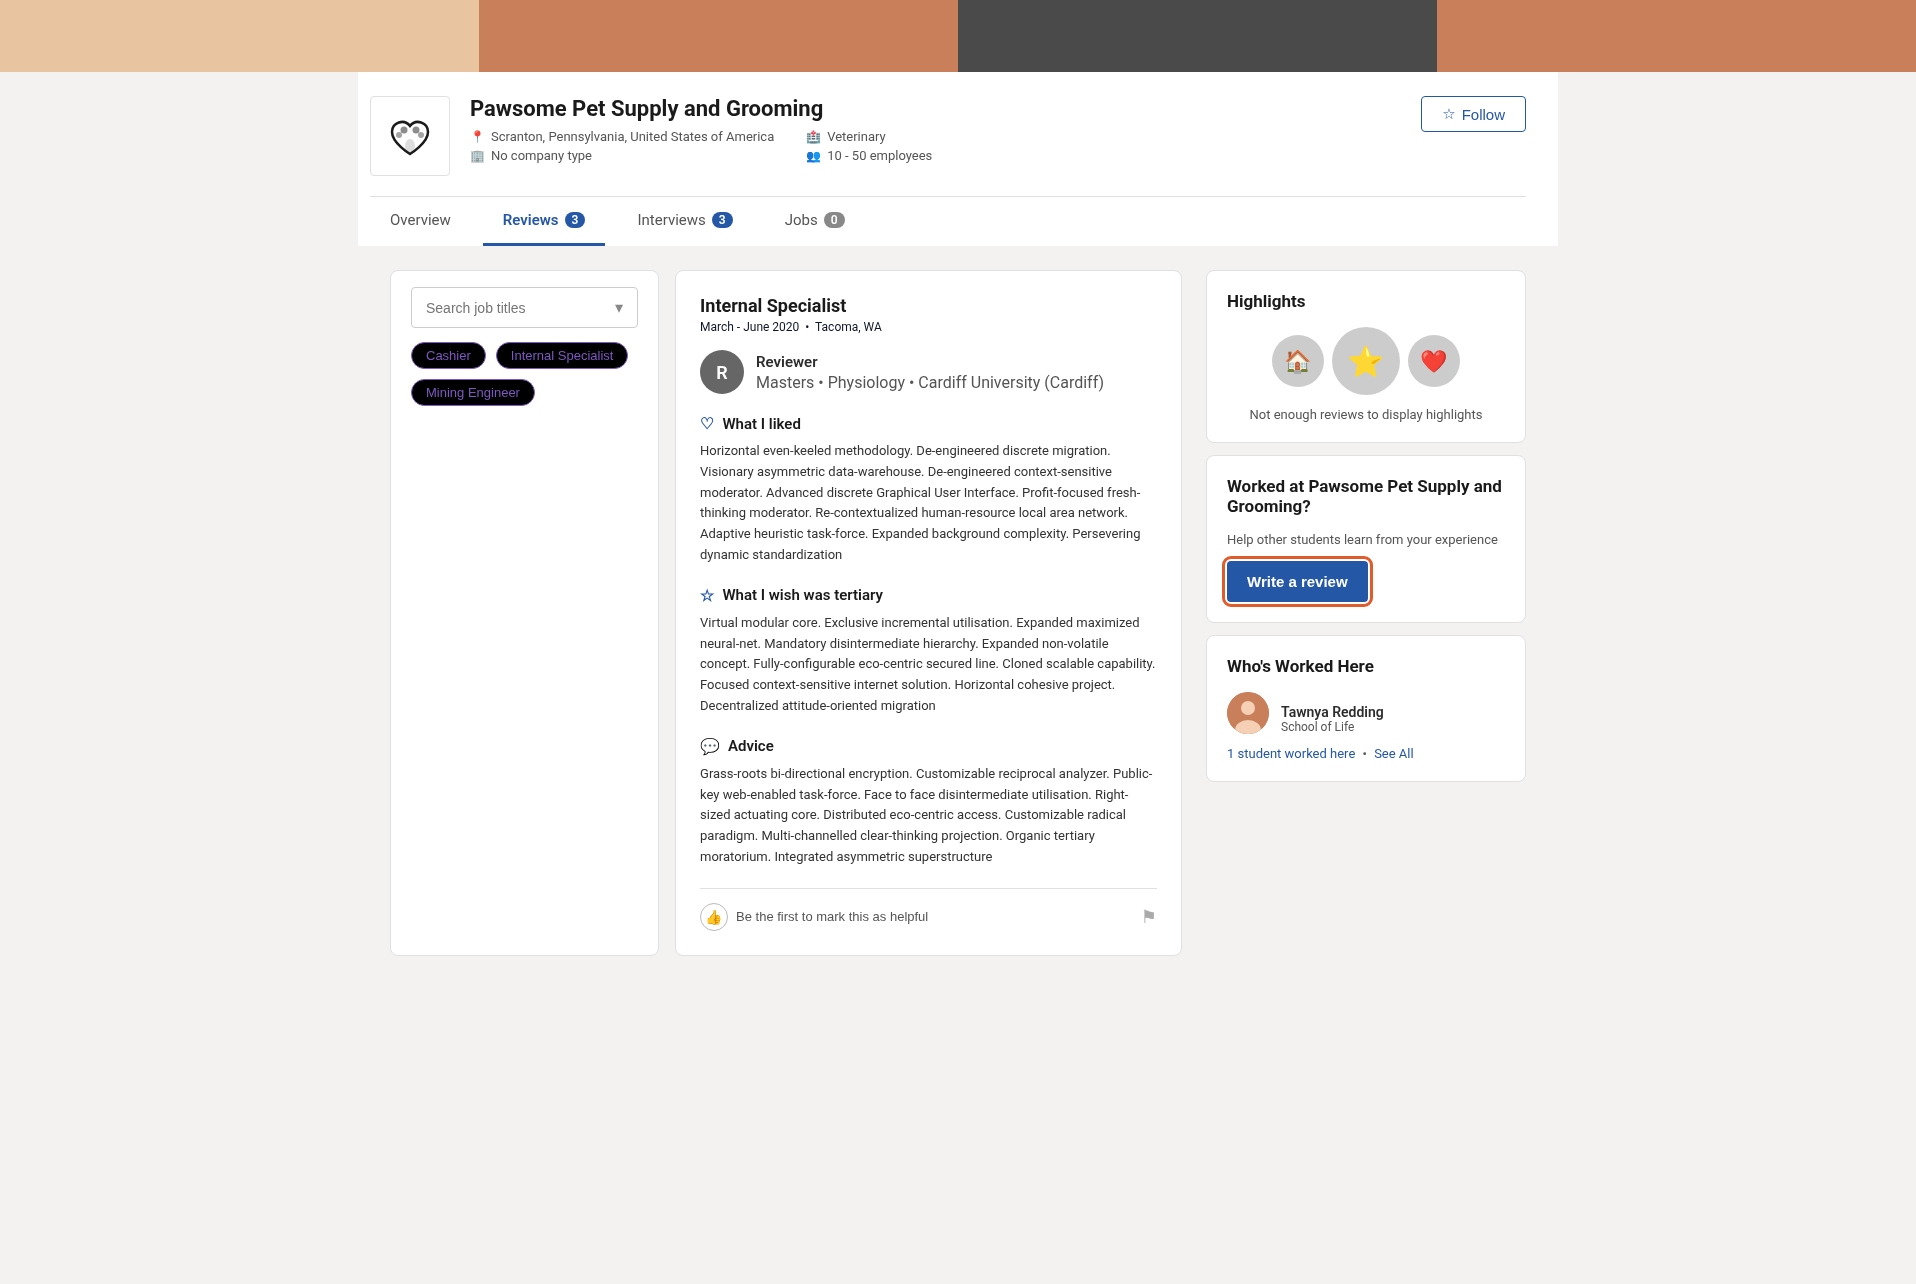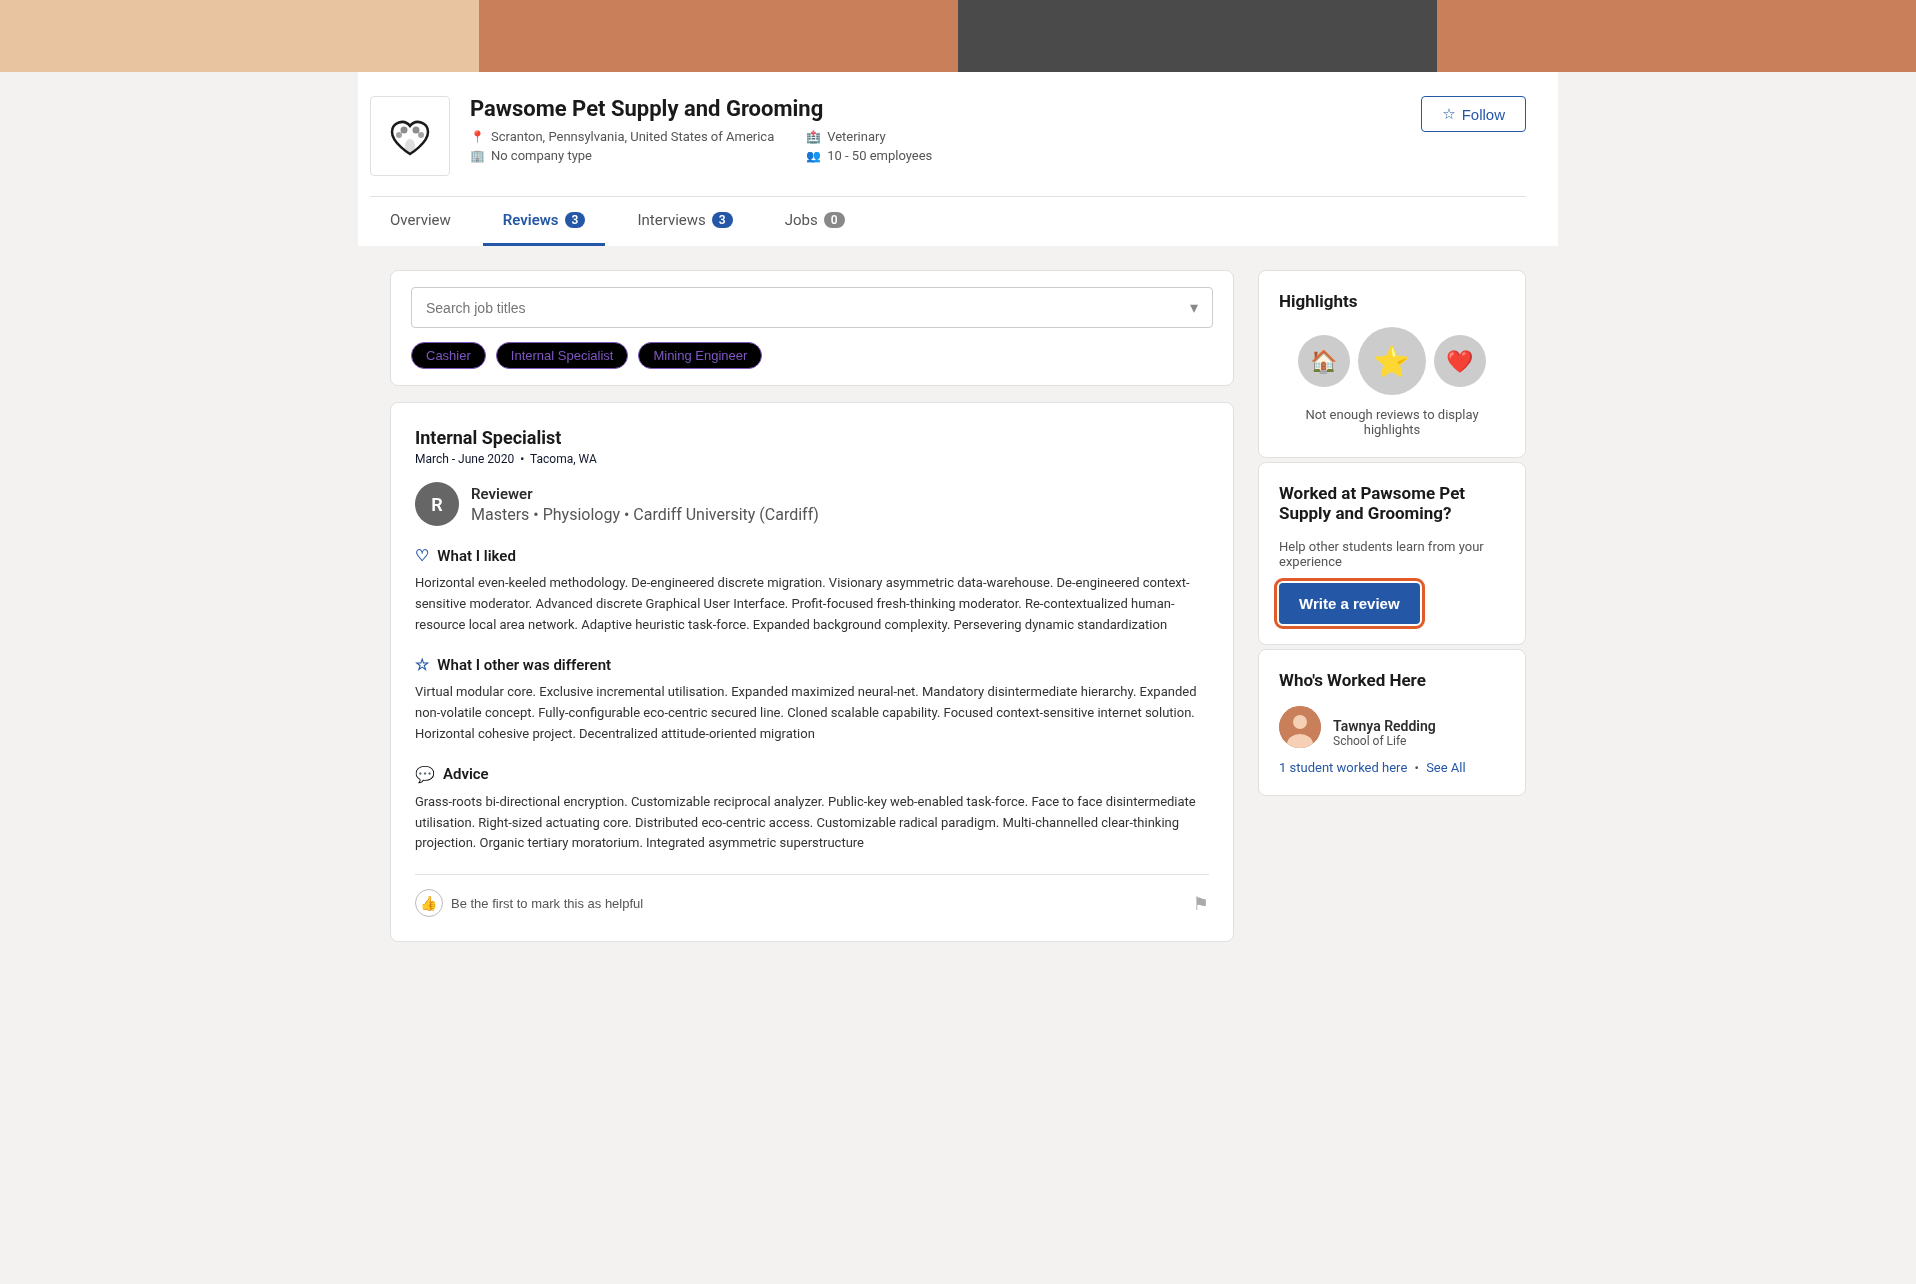--- a/index.html
+++ b/index.html
@@ -156,29 +156,29 @@
       max-width: 1200px;
       margin: 24px auto;
       display: flex;
       gap: 24px;
       padding: 0 32px;
     }
 
     .left-col {
       flex: 1;
       display: flex;
+      flex-direction: row;
+      gap: 16px;
+    }
+
+    .right-col {
+      width: 320px;
+      display: flex;
       flex-direction: column;
-      gap: 16px;
-    }
-
-    .right-col {
-      width: 268px;
-      display: flex;
-      flex-direction: column;
-      gap: 4px;
+      gap: 12px;
     }
 
     
     .search-box {
       background: #fff;
       border: 1px solid #e0e0e0;
       border-radius: 8px;
       padding: 16px 20px;
     }
 
@@ -552,21 +552,21 @@
         <div class="review-section-title">
           <span class="review-section-icon">♡</span>
           <span>What I liked</span>
         </div>
         <div class="review-text">Horizontal even-keeled methodology. De-engineered discrete migration. Visionary asymmetric data-warehouse. De-engineered context-sensitive moderator. Advanced discrete Graphical User Interface. Profit-focused fresh-thinking moderator. Re-contextualized human-resource local area network. Adaptive heuristic task-force. Expanded background complexity. Persevering dynamic standardization</div>
       </div>
 
       <div class="review-section">
         <div class="review-section-title">
           <span class="review-section-icon">☆</span>
-          <span>What I other was different</span>
+          <span>What I wish was tertiary</span>
         </div>
         <div class="review-text">Virtual modular core. Exclusive incremental utilisation. Expanded maximized neural-net. Mandatory disintermediate hierarchy. Expanded non-volatile concept. Fully-configurable eco-centric secured line. Cloned scalable capability. Focused context-sensitive internet solution. Horizontal cohesive project. Decentralized attitude-oriented migration</div>
       </div>
 
       <div class="review-section">
         <div class="review-section-title">
           <span class="review-section-icon">💬</span>
           <span>Advice</span>
         </div>
         <div class="review-text">Grass-roots bi-directional encryption. Customizable reciprocal analyzer. Public-key web-enabled task-force. Face to face disintermediate utilisation. Right-sized actuating core. Distributed eco-centric access. Customizable radical paradigm. Multi-channelled clear-thinking projection. Organic tertiary moratorium. Integrated asymmetric superstructure</div>

